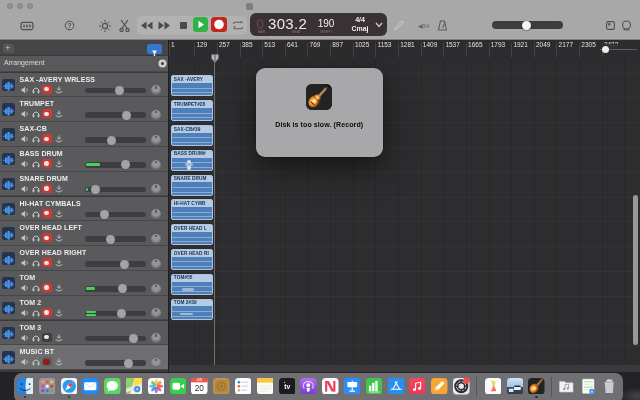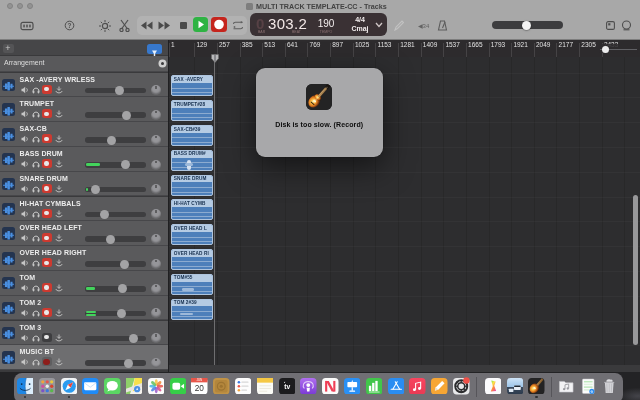--- a/index.html
+++ b/index.html
@@ -7,21 +7,20 @@
   .abs{position:absolute;}
 </style>
 </head>
 <body>
 
 <div class="abs" id="titlebar" style="left:0;top:0;width:640px;height:13px;background:#a8a8a8;">
   <div class="abs" style="left:6.5px;top:2.6px;width:4.6px;height:4.6px;border-radius:50%;background:#939393;border:0.4px solid #828282;"></div>
   <div class="abs" style="left:16.5px;top:2.6px;width:4.6px;height:4.6px;border-radius:50%;background:#939393;border:0.4px solid #828282;"></div>
   <div class="abs" style="left:26.5px;top:2.6px;width:4.6px;height:4.6px;border-radius:50%;background:#939393;border:0.4px solid #828282;"></div>
   <div class="abs" style="left:246px;top:3px;width:7px;height:7px;background:#7e7e7e;border-radius:1.5px;"></div>
-  <div class="abs" style="left:256px;top:0px;width:200px;height:13px;line-height:14px;font-size:7.2px;font-weight:bold;color:#424242;">MULTI TRACK TEMPLATE-CC - Tracks</div>
 </div>
 
 <div class="abs" id="toolbar" style="left:0;top:13px;width:640px;height:27px;background:#a8a8a8;border-bottom:1px solid #7d7d7d;box-sizing:border-box;">
 
   <svg class="abs" style="left:19.5px;top:6.5px;" width="14" height="12" viewBox="0 0 15 13">
     <rect x="1" y="2.5" width="13" height="8" rx="2" fill="none" stroke="#4e4e4e" stroke-width="1.3"></rect>
     <rect x="3.5" y="5" width="1.6" height="3" fill="#4e4e4e"></rect>
     <rect x="6.7" y="5" width="1.6" height="3" fill="#4e4e4e"></rect>
     <rect x="9.9" y="5" width="1.6" height="3" fill="#4e4e4e"></rect>
   </svg>

